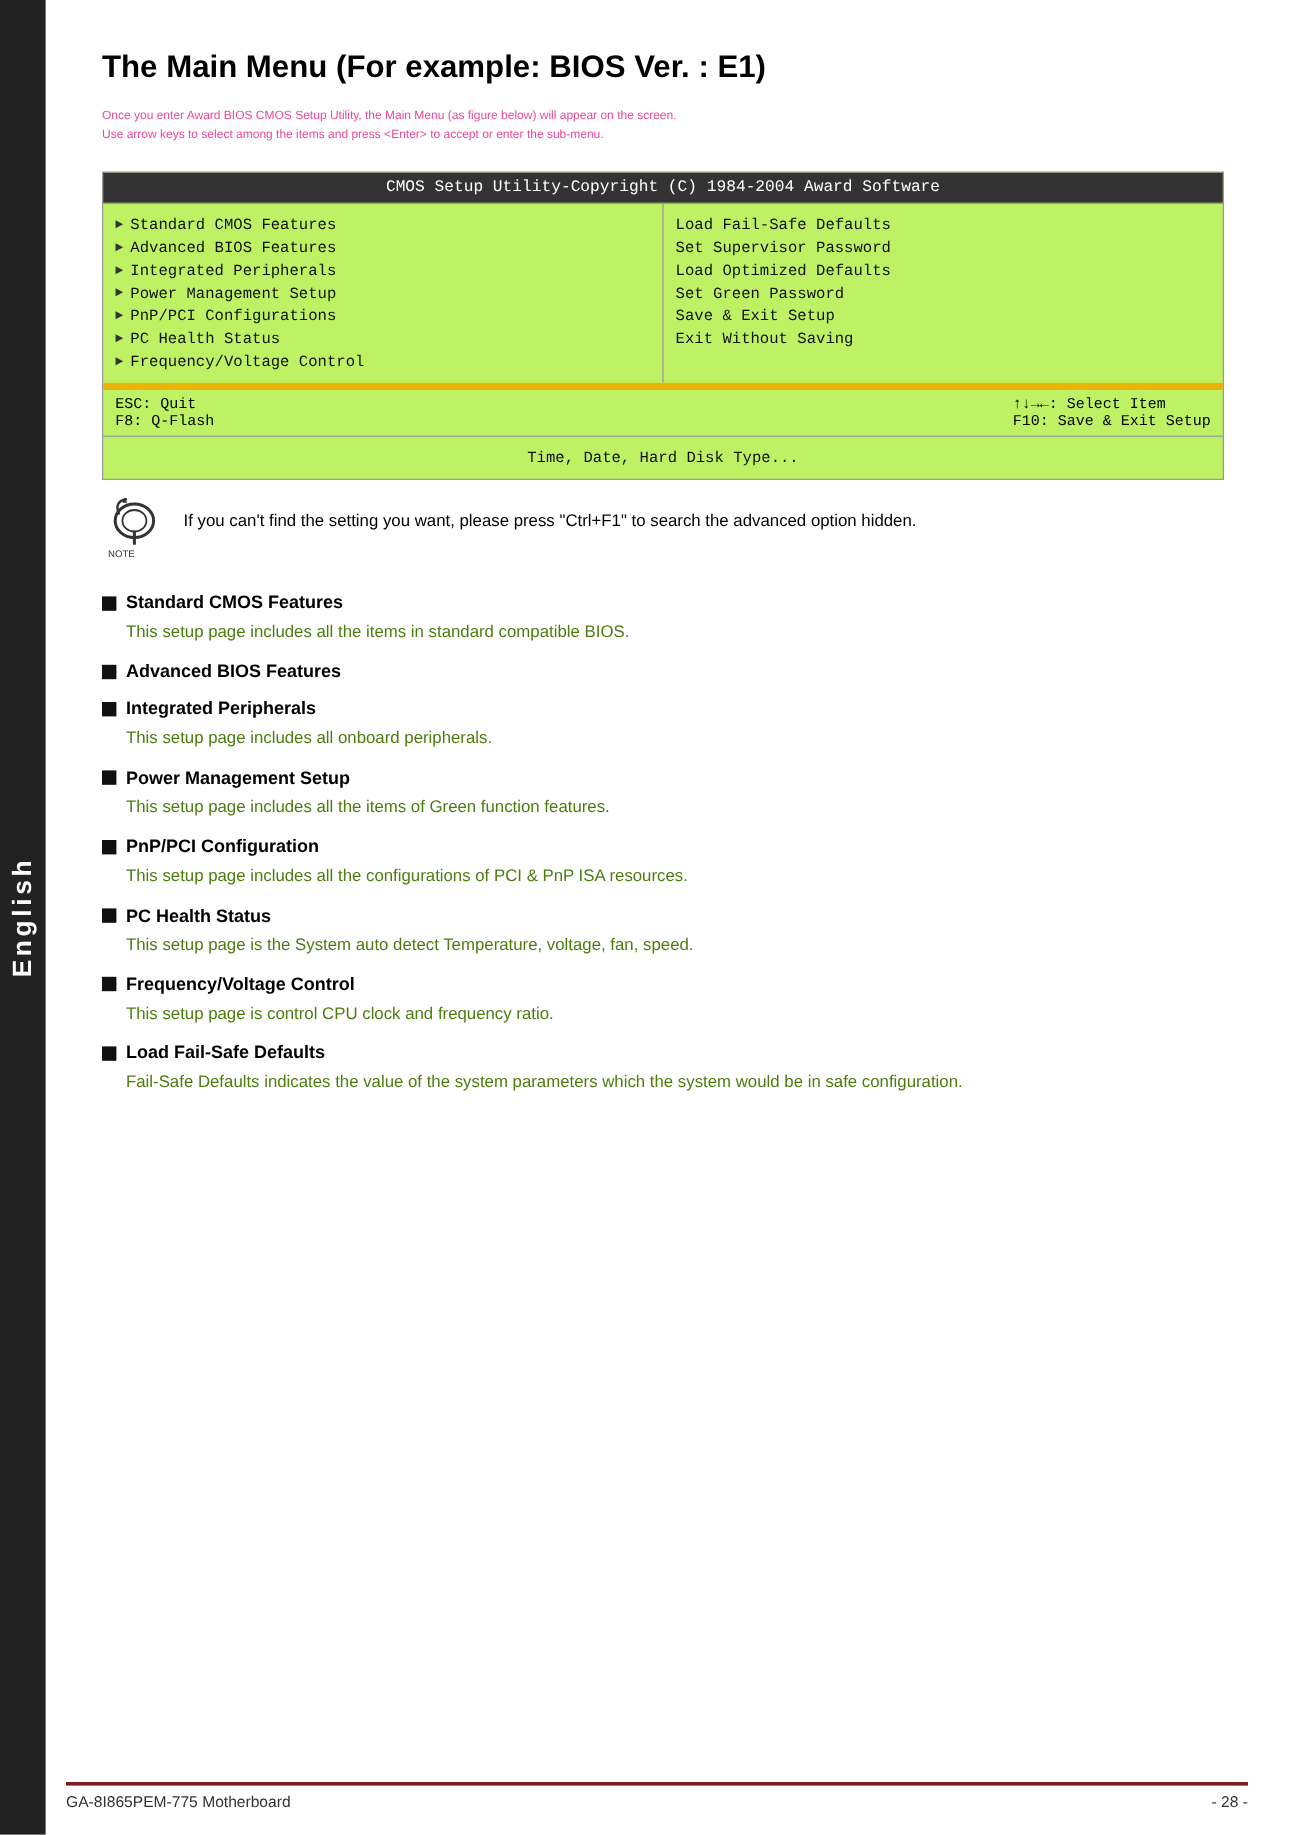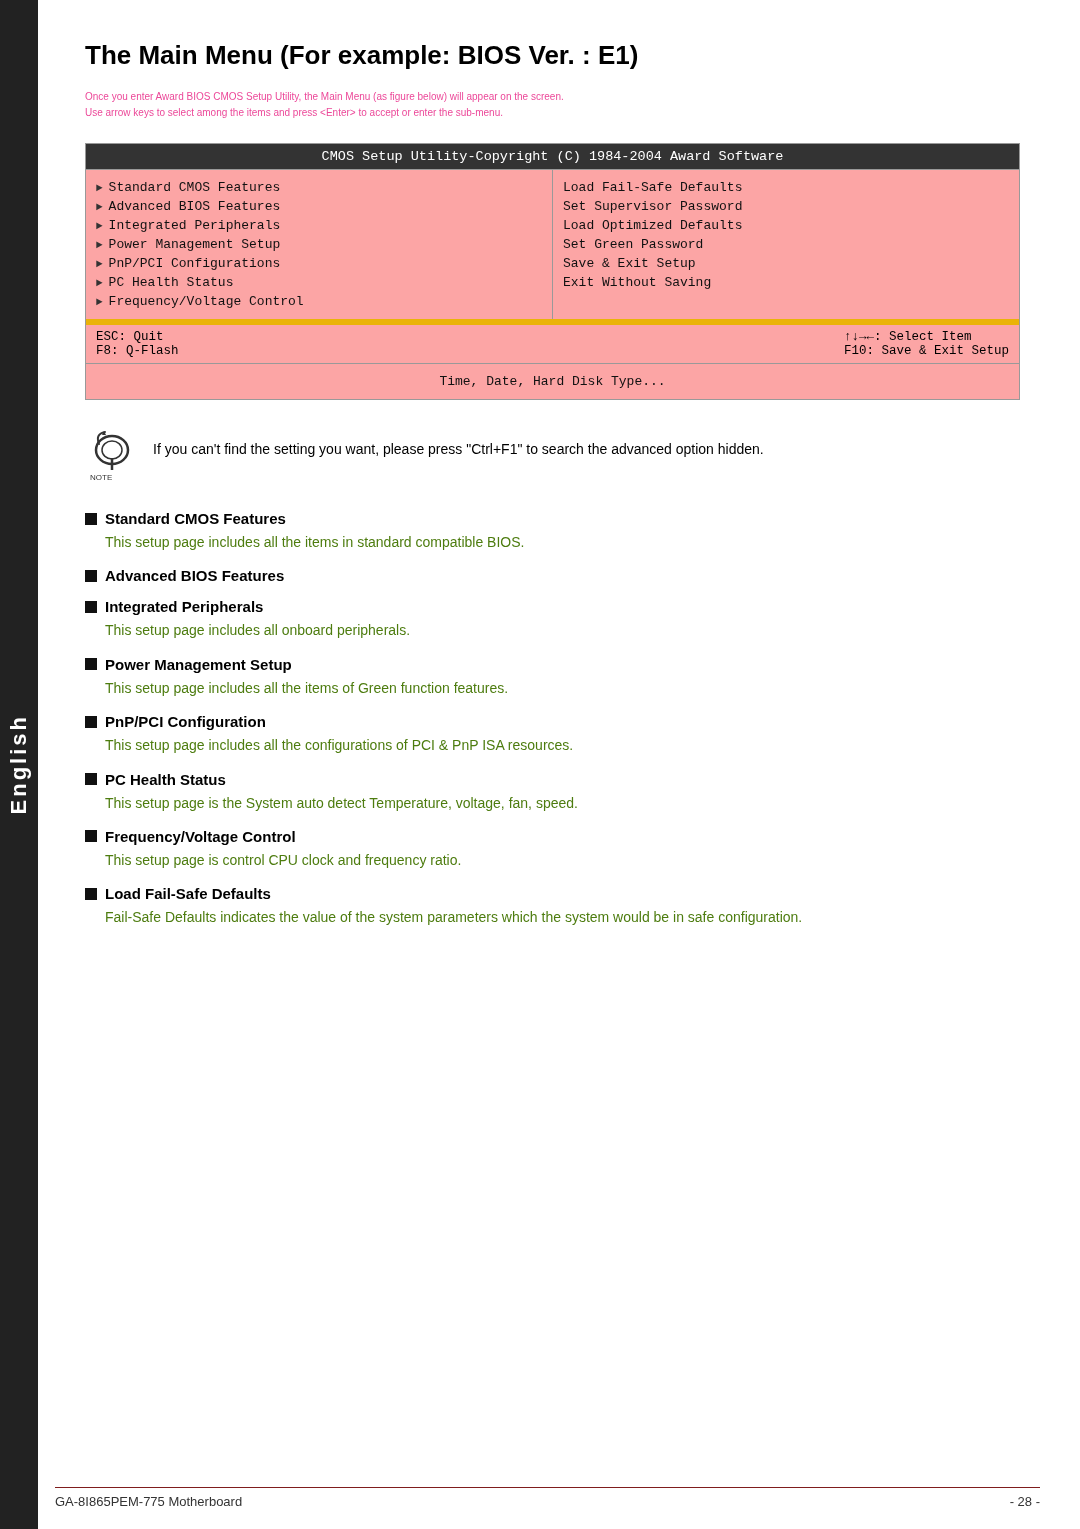--- a/index.html
+++ b/index.html
@@ -50,22 +50,22 @@
     .intro-text {
       font-size: 10px;
       line-height: 1.6;
       margin-bottom: 22px;
       color: #ec4899;
     }
 
     
     .bios-box {
       border: 1.5px solid #999;
-      margin-bottom: 28px;
-      background: #fca5a5;
+      margin-bottom: 12px;
+      background: #bef264;
     }
     .bios-header {
       background: #333;
       color: #fff;
       text-align: center;
       font-size: 13.5px;
       padding: 5px 0;
       font-family: 'Courier New', monospace;
     }
     .bios-body {
@@ -165,21 +165,21 @@
 
     
     .page-footer {
       position: absolute;
       bottom: 20px;
       left: 55px;
       right: 40px;
       display: flex;
       justify-content: space-between;
       align-items: center;
-      border-top: 1px solid #7f1d1d;
+      border-top: 3px solid #7f1d1d;
       padding-top: 6px;
     }
     .footer-left {
       font-size: 13px;
       color: #333;
     }
     .footer-right {
       font-size: 13px;
       color: #333;
     }

